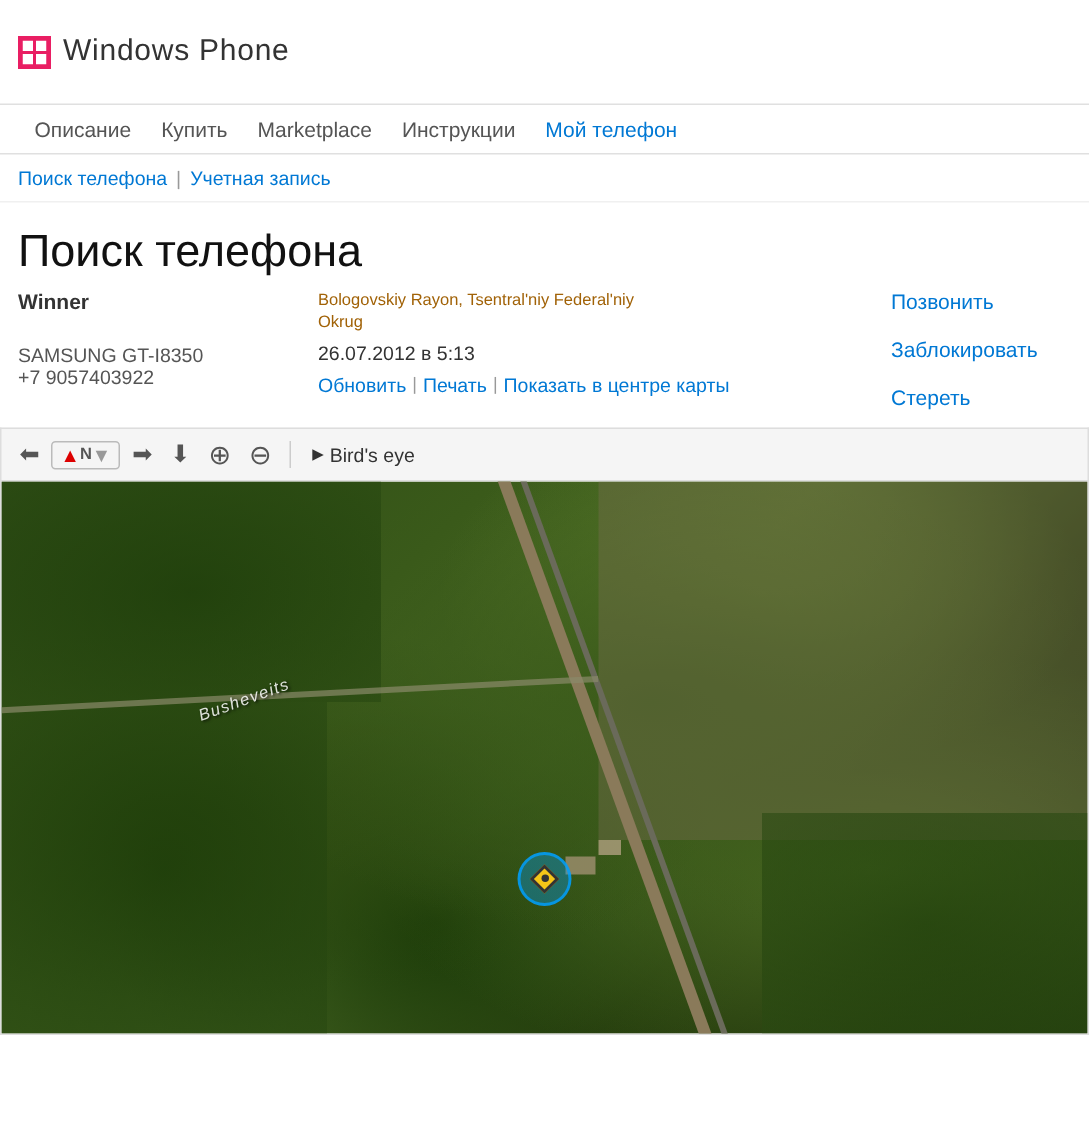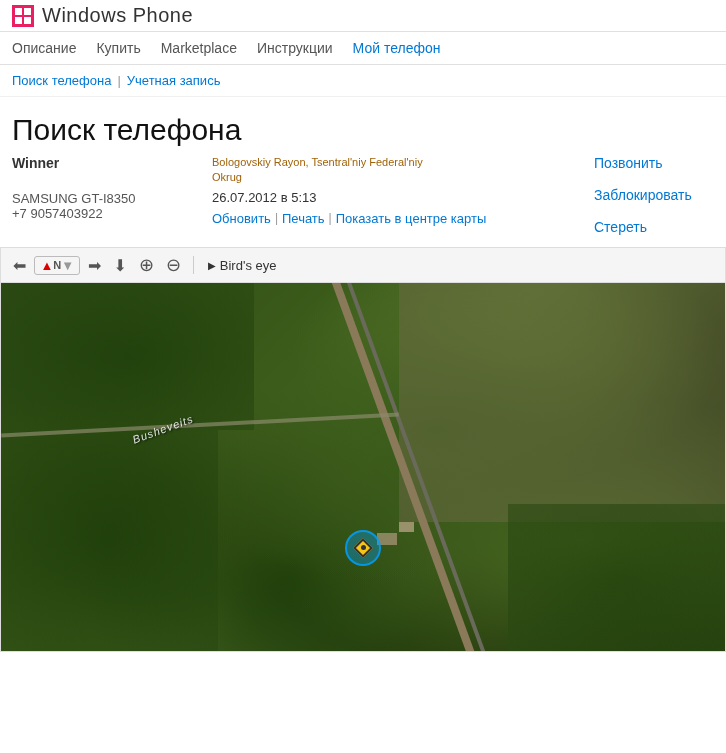--- a/index.html
+++ b/index.html
@@ -8,21 +8,21 @@
       background: #fff;
       color: #333;
       font-size: 14px;
       width: 726px;
     }
 
     
     .header {
       display: flex;
       align-items: center;
-      padding: 4px 12px;
+      padding: 23px 12px;
       border-bottom: 1px solid #e0e0e0;
     }
     .logo-icon {
       width: 22px;
       height: 22px;
       background: #e91e63;
       margin-right: 8px;
       display: flex;
       align-items: center;
       justify-content: center;
@@ -37,21 +37,21 @@
       font-size: 20px;
       font-weight: 300;
       color: #333;
       letter-spacing: 0.5px;
     }
 
     
     .nav {
       display: flex;
       align-items: flex-end;
-      padding: 8px 12px;
+      padding: 8px 23px;
       border-bottom: 1px solid #e0e0e0;
       gap: 20px;
     }
     .nav-item {
       color: #555;
       text-decoration: none;
       font-size: 14px;
       cursor: pointer;
     }
     .nav-item.active { color: #0078d4; }

